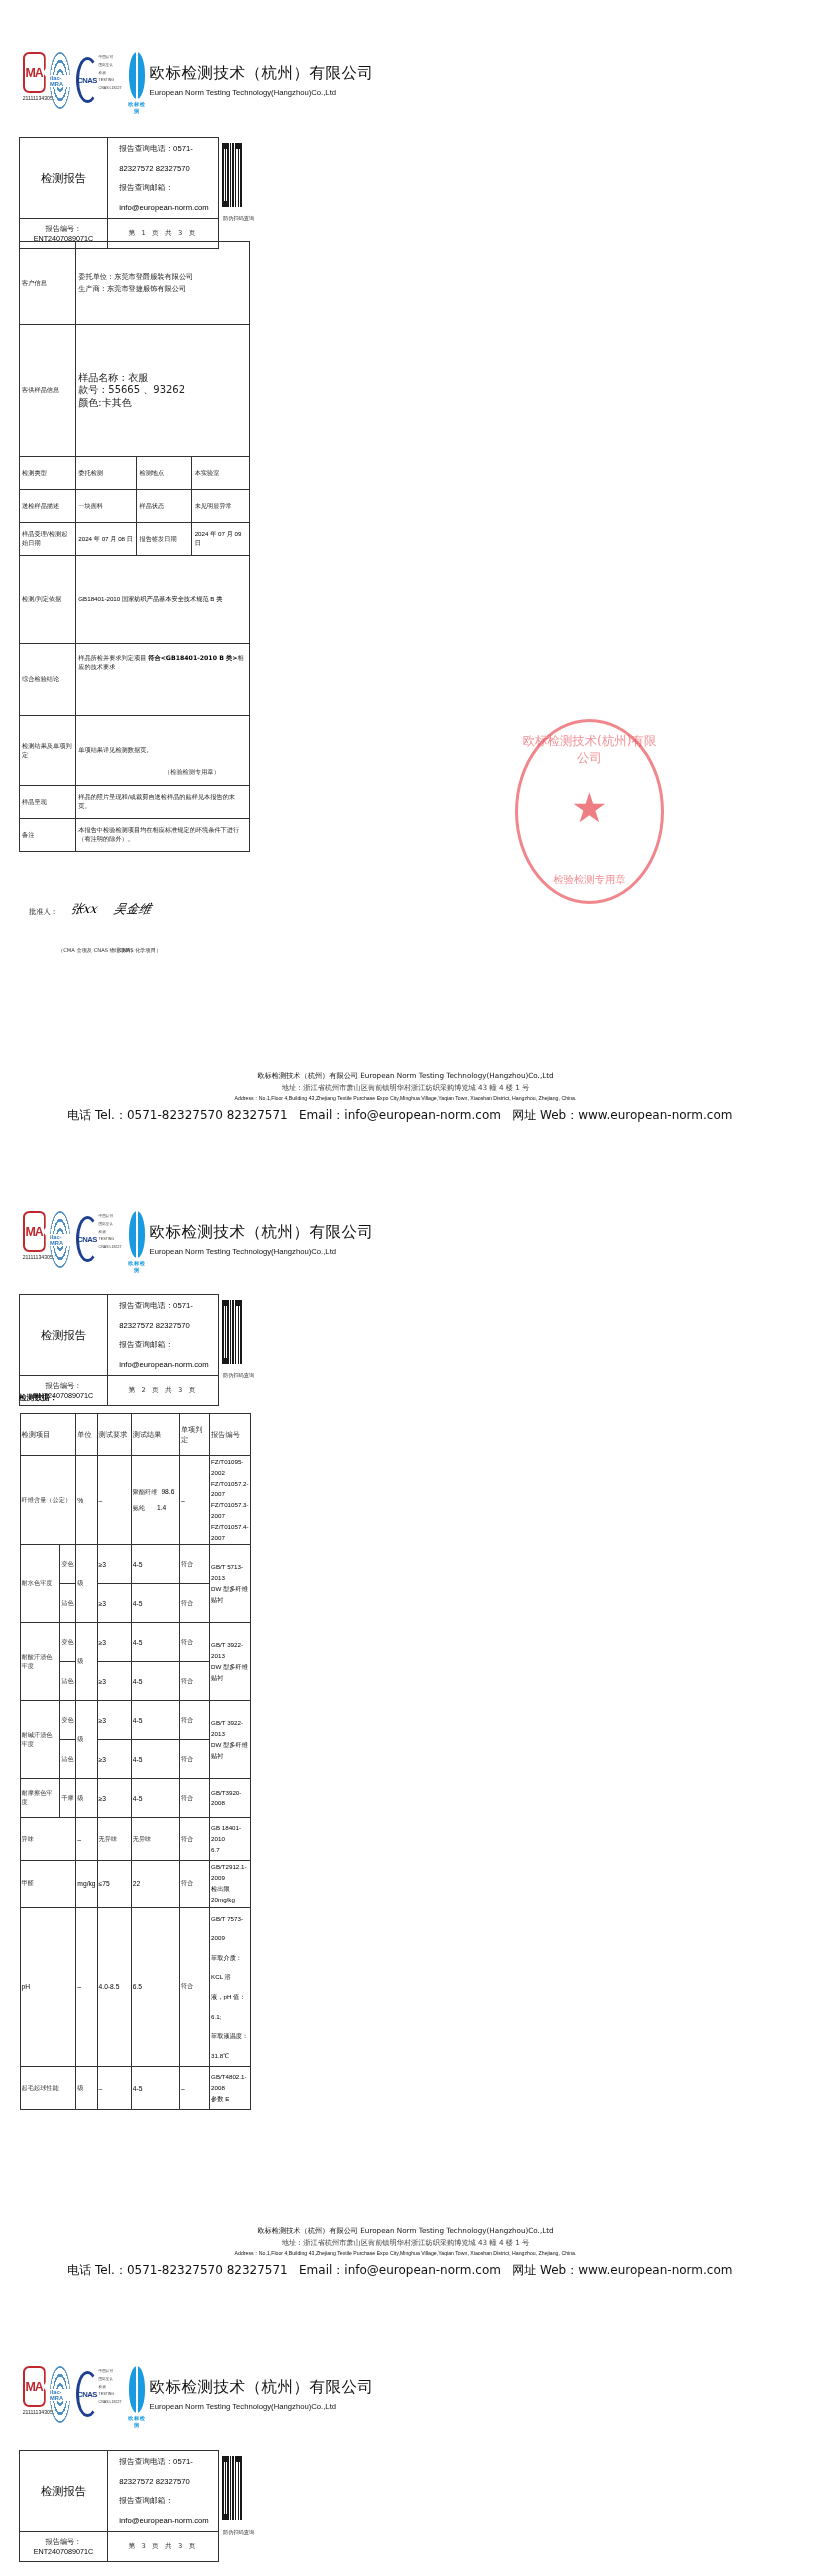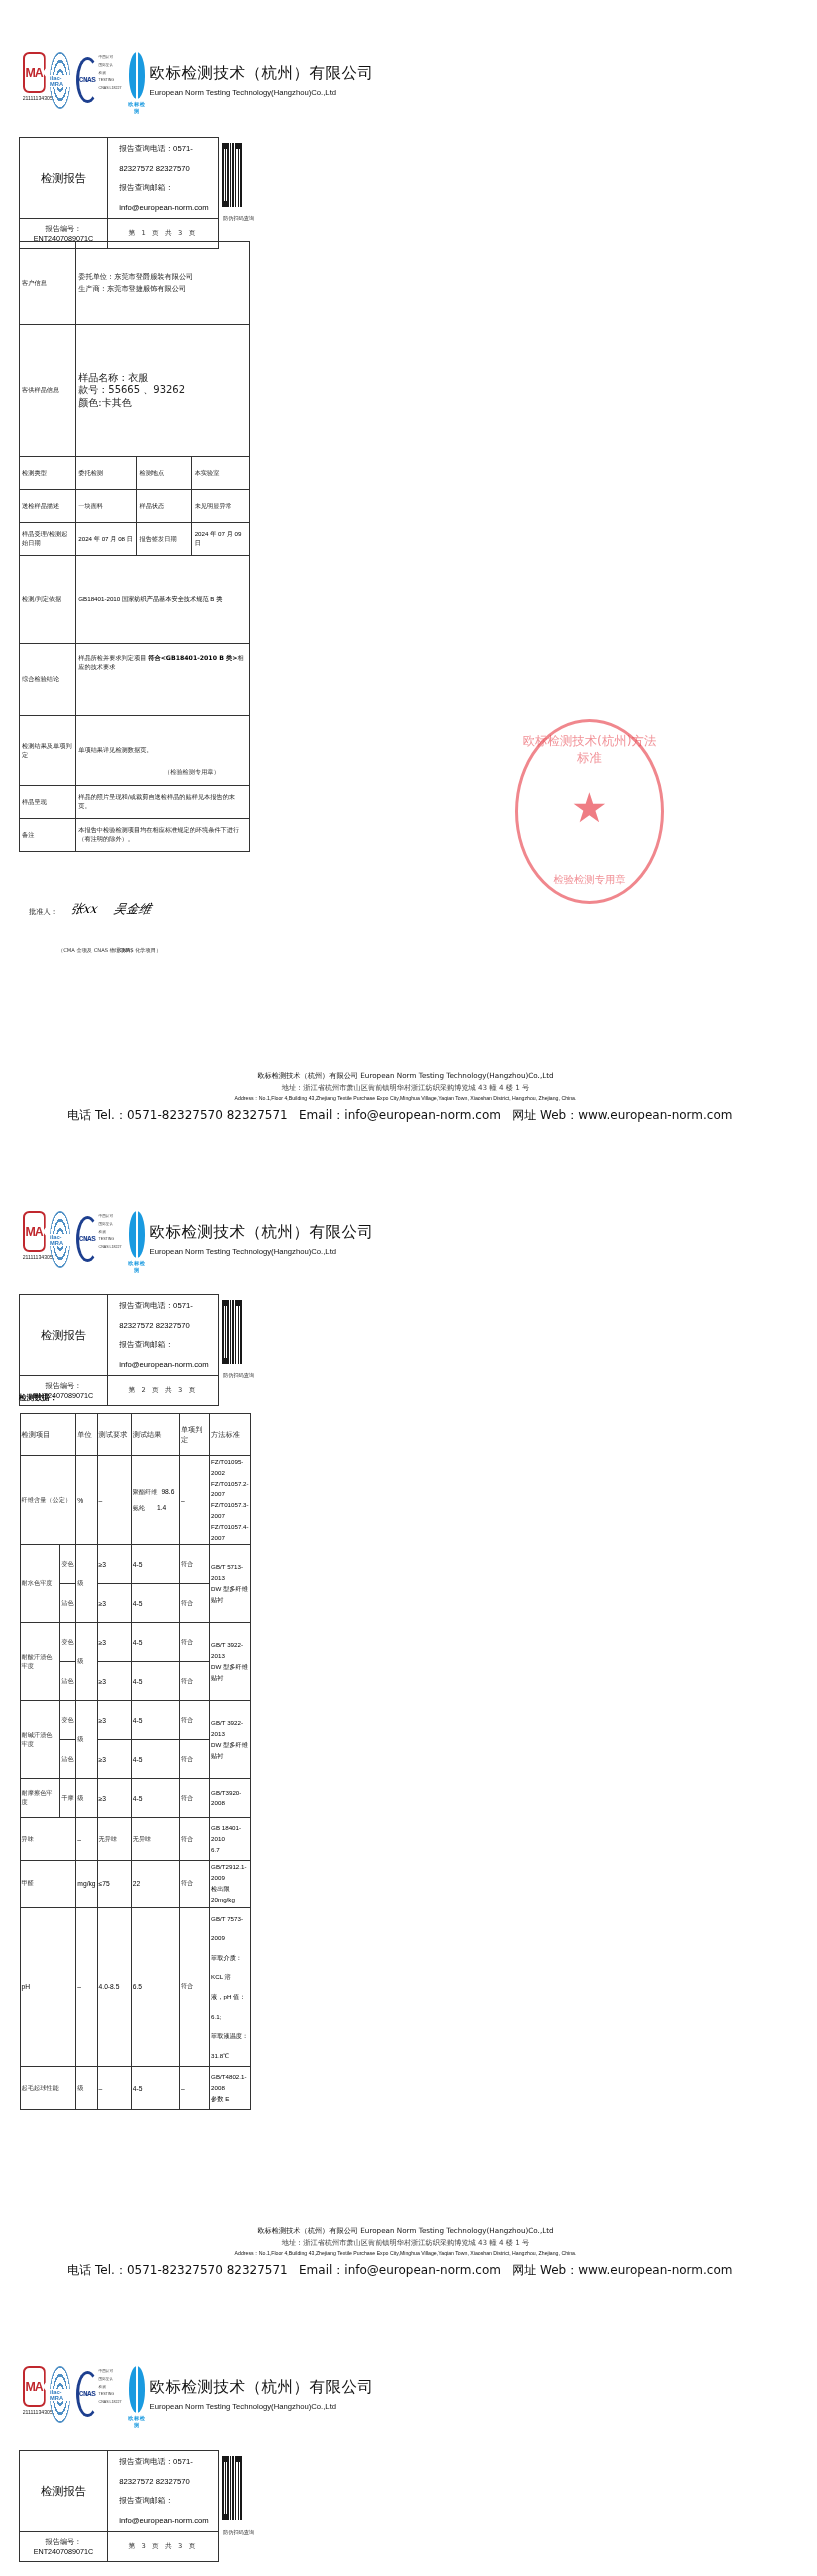--- a/index.html
+++ b/index.html
@@ -7,21 +7,21 @@
   .page { position:absolute; left:0; width:818px; }
 
   
   .logo-row { position:absolute; left:20.6px; width:773px; height:72px; }
   .cma { position:absolute; left:2.1px; top:0; width:24px; height:47px; }
   .cma-box { width:23px; height:41px; border:2.6px solid #c0282e; border-radius:6.2px 6.2px 6.2px 6.2px; box-sizing:border-box; display:flex; align-items:center; justify-content:center; color:#c0282e; font-weight:bold; font-family:"Liberation Sans",sans-serif; font-size:12.4px; letter-spacing:-1px; clip-path:polygon(0 0,100% 0,100% 40%,88% 50%,100% 60%,100% 100%,0 100%); }
   .cma-num { font-size:5.2px; color:#222; margin-top:2.1px; font-family:"Liberation Sans",sans-serif; white-space:nowrap; }
   .ilac { position:absolute; left:29px; top:0; width:20.6px; height:57px; border-radius:50%; background:repeating-radial-gradient(ellipse at center, #4f90c6 0 1px, #ffffff 1px 3.1px); display:flex; align-items:center; justify-content:center; }
   .ilac span { background:#fff; color:#2f7bbf; font-weight:bold; font-size:5.7px; font-family:"Liberation Sans",sans-serif; padding:0 0.5px; }
   .cnas { position:absolute; left:55px; top:5.2px; width:23px; height:46px; border-radius:50%; border:3.1px solid #1d3f8f; border-right-color:transparent; box-sizing:border-box; display:flex; align-items:center; justify-content:center; }
-  .cnas span { color:#1d3f8f; font-weight:bold; font-size:7.7px; font-family:Liberation Mono, monospace; letter-spacing:-0.5px; }
+  .cnas span { color:#1d3f8f; font-weight:bold; font-size:7.7px; font-family:Liberation Sans, sans-serif; letter-spacing:-0.5px; }
   .cnas-txt { position:absolute; left:78px; top:2.1px; font-size:3.6px; line-height:7.7px; color:#333; font-family:"Liberation Sans",sans-serif; }
   .en-logo { position:absolute; left:107px; top:0; width:18.5px; height:67px; text-align:center; }
   .en-mark { width:16.5px; height:47px; margin:0 auto; border-radius:50%; background:#1a9ae0; position:relative; }
   .en-mark::after { content:""; position:absolute; left:7.2px; top:0; width:2.1px; height:47px; background:#fff; }
   .en-cn { font-size:5.2px; color:#1a9ae0; font-weight:bold; margin-top:2.1px; letter-spacing:0.5px; }
   .company-cn { position:absolute; left:129px; top:11.3px; font-size:15.5px; color:#111; white-space:nowrap; letter-spacing:0.5px; }
   .company-en { position:absolute; left:129px; top:36px; font-size:7.7px; color:#111; white-space:nowrap; font-family:"Liberation Sans",sans-serif; }
 
   
   .head-table { position:absolute; left:19px; width:200px; border-collapse:collapse; }
@@ -177,21 +177,21 @@
     </tr>
     <tr style="height:33px;">
       <td class="lbl">备注</td>
       <td colspan="3">本报告中检验检测项目均在相应标准规定的环境条件下进行（有注明的除外）。</td>
     </tr>
   </tbody>
     </table>
 
   <div class="stamp-note" style="left:164px;top:768px;">（检验检测专用章）</div>
   <div class="stamp" style="left:515px;top:719px;">
-    <div class="stamp-top">欧标检测技术(杭州)方法标准</div>
+    <div class="stamp-top">欧标检测技术(杭州)有限公司</div>
     <div class="stamp-star">★</div>
     <div class="stamp-bottom">检验检测专用章</div>
   </div>
 
   <div class="approver" style="left:29px;top:907px;">批准人：</div>
   <div class="sig" style="left:71px;top:901px;">张xx</div>
   <div class="sig" style="left:114px;top:901px;">吴金维</div>
   <div class="sig-note" style="left:58px;top:947px;">（CMA 全项及 CNAS 物理项目）</div>
   <div class="sig-note" style="left:114px;top:947px;">（CNAS 化学项目）</div>
 
@@ -252,21 +252,21 @@
   <div class="data-title" style="top:1393px;">检测数据：</div>
 
   <table class="data-table" style="top:1413px;">
     <tbody>
         <tr>
       <th colspan="2" style="width:54px;">检测项目</th>
       <th style="width:17.5px;">单位</th>
       <th style="width:32px;">测试要求</th>
       <th style="width:46px;">测试结果</th>
       <th style="width:28px;">单项判定</th>
-      <th>方法标准</th>
+      <th>报告编号</th>
     </tr>
     <tr style="height:87px;">
       <td colspan="2">纤维含量（公定）</td>
       <td class="val">%</td>
       <td class="val">–</td>
       <td>
         <div><span>聚酯纤维</span>&nbsp;&nbsp;<span class="val">98.6</span></div>
         <div style="margin-top:7.2px;"><span>氨纶</span>&nbsp;&nbsp;&nbsp;&nbsp;&nbsp;&nbsp;<span class="val">1.4</span></div>
       </td>
       <td class="val">–</td>

